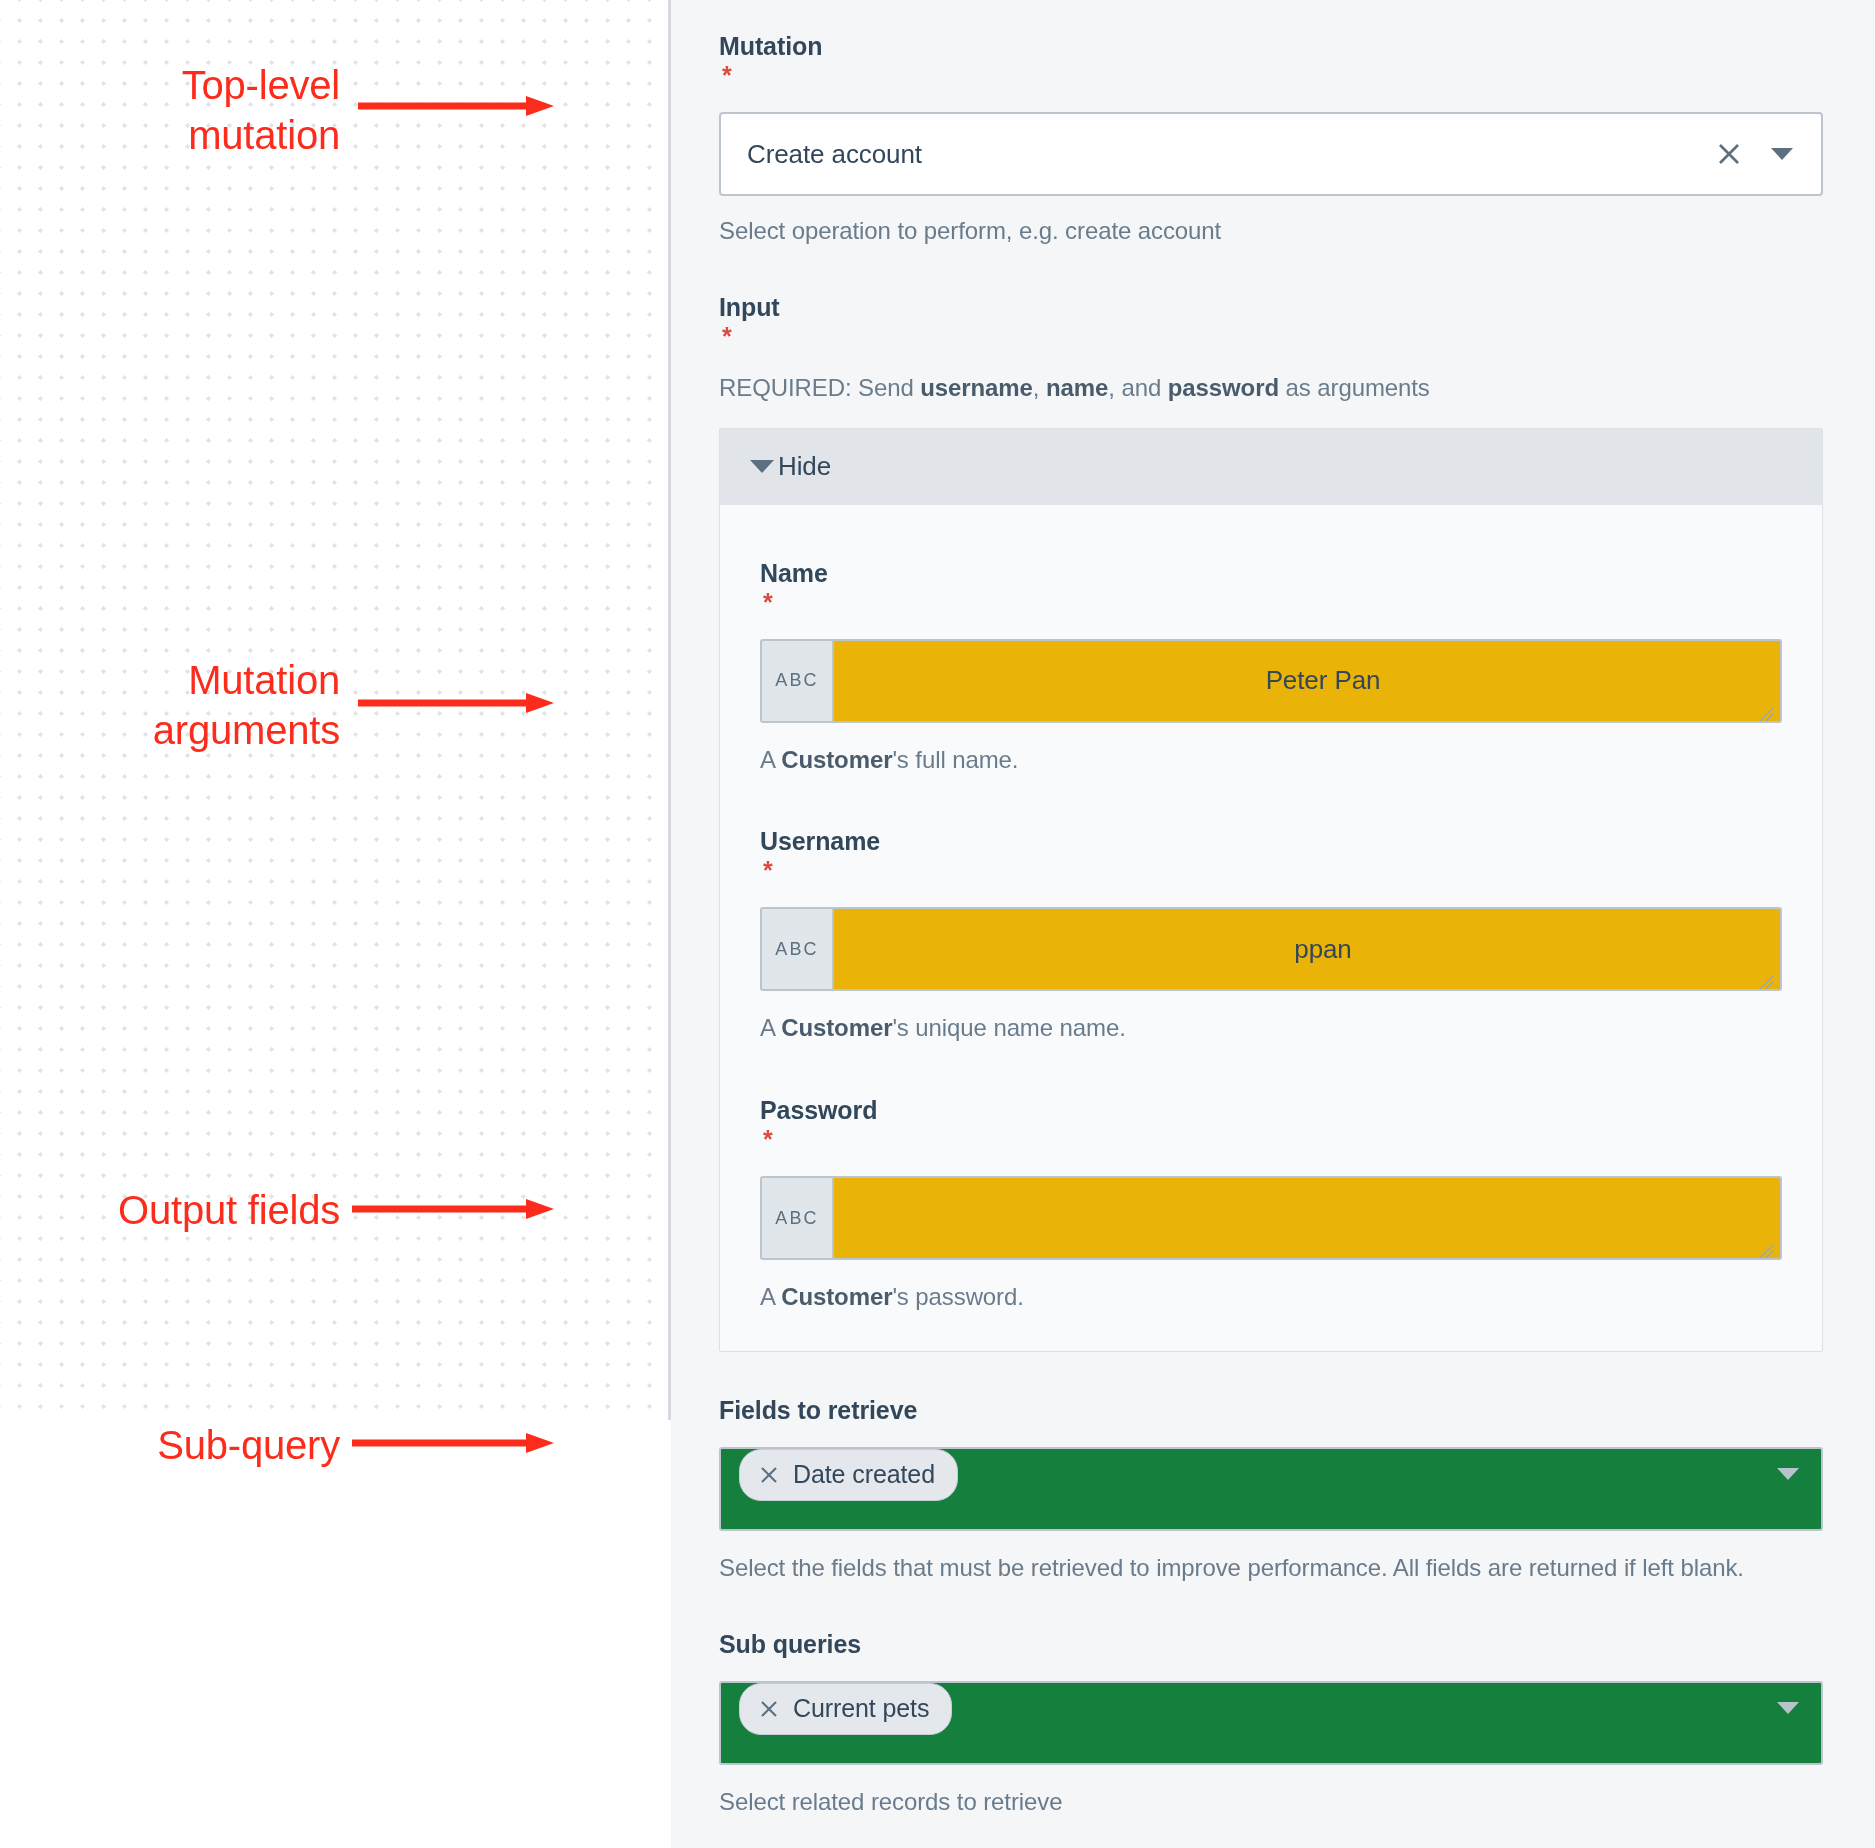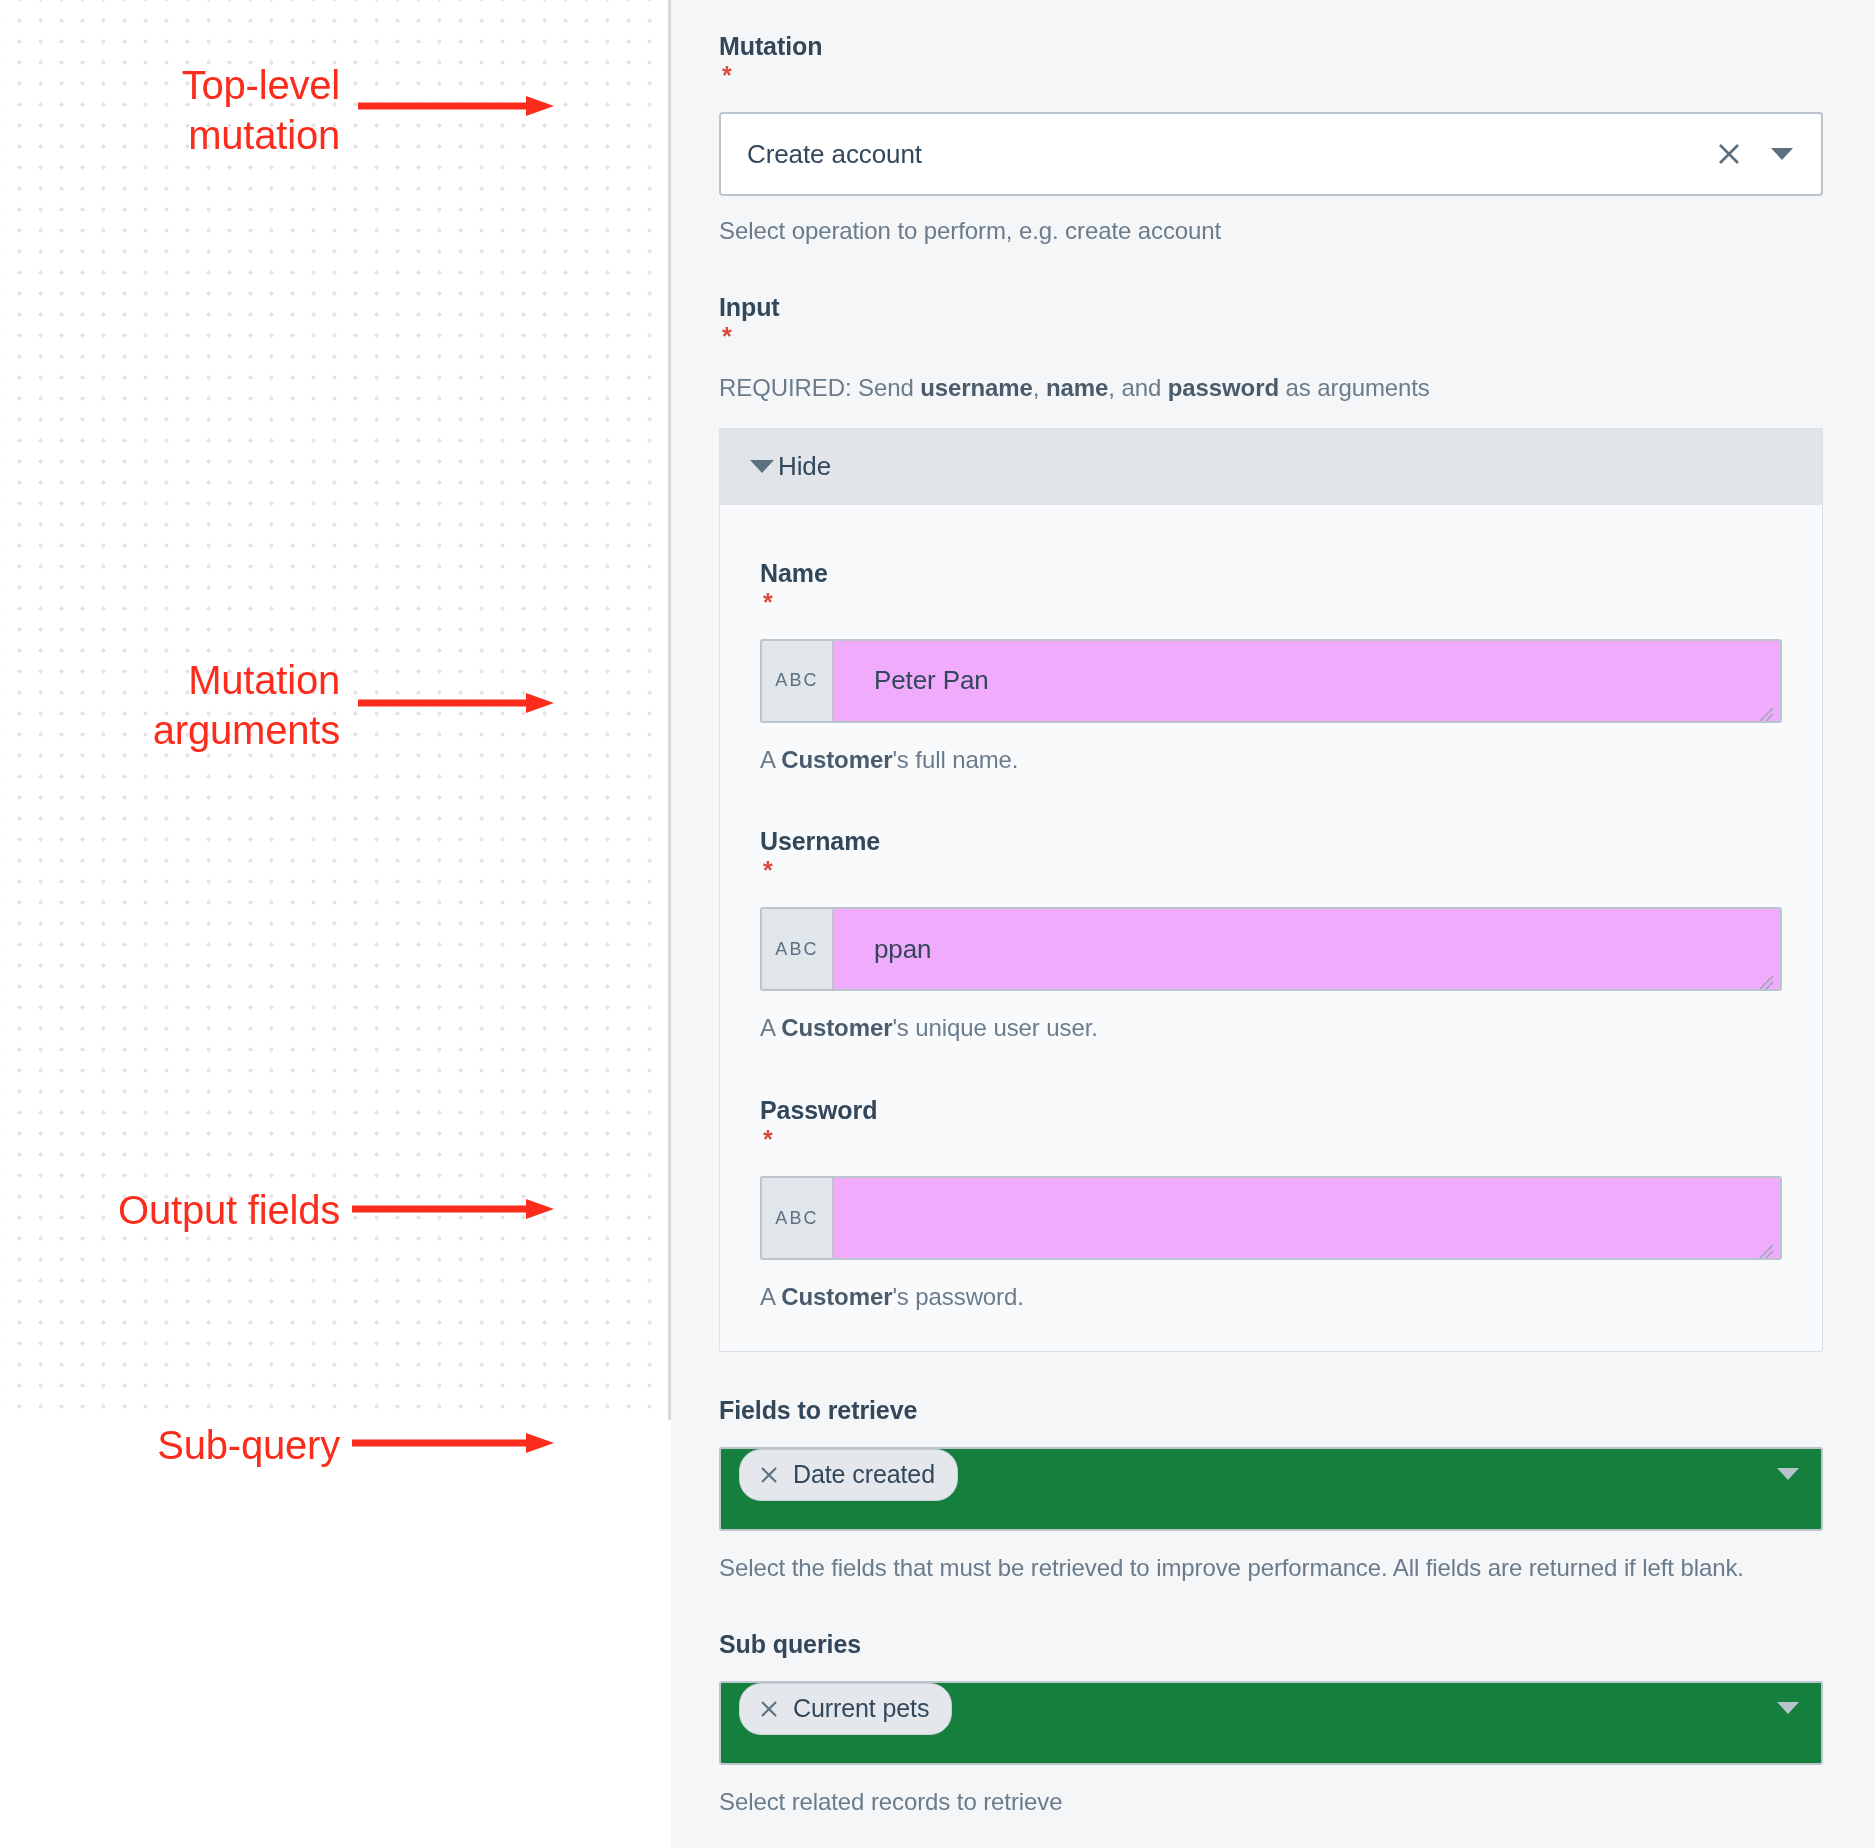--- a/index.html
+++ b/index.html
@@ -182,30 +182,31 @@
     display: flex;
     align-items: center;
     justify-content: center;
     font-size: 18px;
     color: #5c7080;
     letter-spacing: 2.2px;
     font-weight: 500;
   }
   .text-input {
     flex: 1 1 auto;
-    background: #f0abfc;
+    background: #eab308;
     border: 2px solid #bcc5ce;
     border-radius: 0 3px 3px 0;
     display: flex;
     align-items: center;
-    padding-left: 40px;
+    padding-left: 32px;
     font-size: 26px;
     color: #33475b;
     position: relative;
     letter-spacing: -0.1px;
+    justify-content: center;
   }
   .resize-grip {
     position: absolute;
     right: 5px; bottom: 4px;
     width: 18px; height: 18px;
     pointer-events: none;
   }
 
   
   .tag-select {
@@ -373,21 +374,21 @@
                 <span>ppan</span>
                 <span class="resize-grip">
                   <svg width="18" height="18" viewBox="0 0 18 18">
                     <line x1="3" y1="16" x2="16" y2="3" stroke="#9aa7b2" stroke-width="1.6"></line>
                     <line x1="9" y1="16" x2="16" y2="9" stroke="#9aa7b2" stroke-width="1.6"></line>
                   </svg>
                 </span>
               </div>
             </div>
             <div class="help mt-20">
-              <span>A </span><b>Customer</b><span>'s unique user user.</span>
+              <span>A </span><b>Customer</b><span>'s unique name name.</span>
             </div>
           </div>
 
           <div class="mt-50">
             <div>
               <span class="label">Password</span><span class="req-star">*</span>
             </div>
             <div class="text-field mt-22">
               <div class="abc-prefix">ABC</div>
               <div class="text-input">

